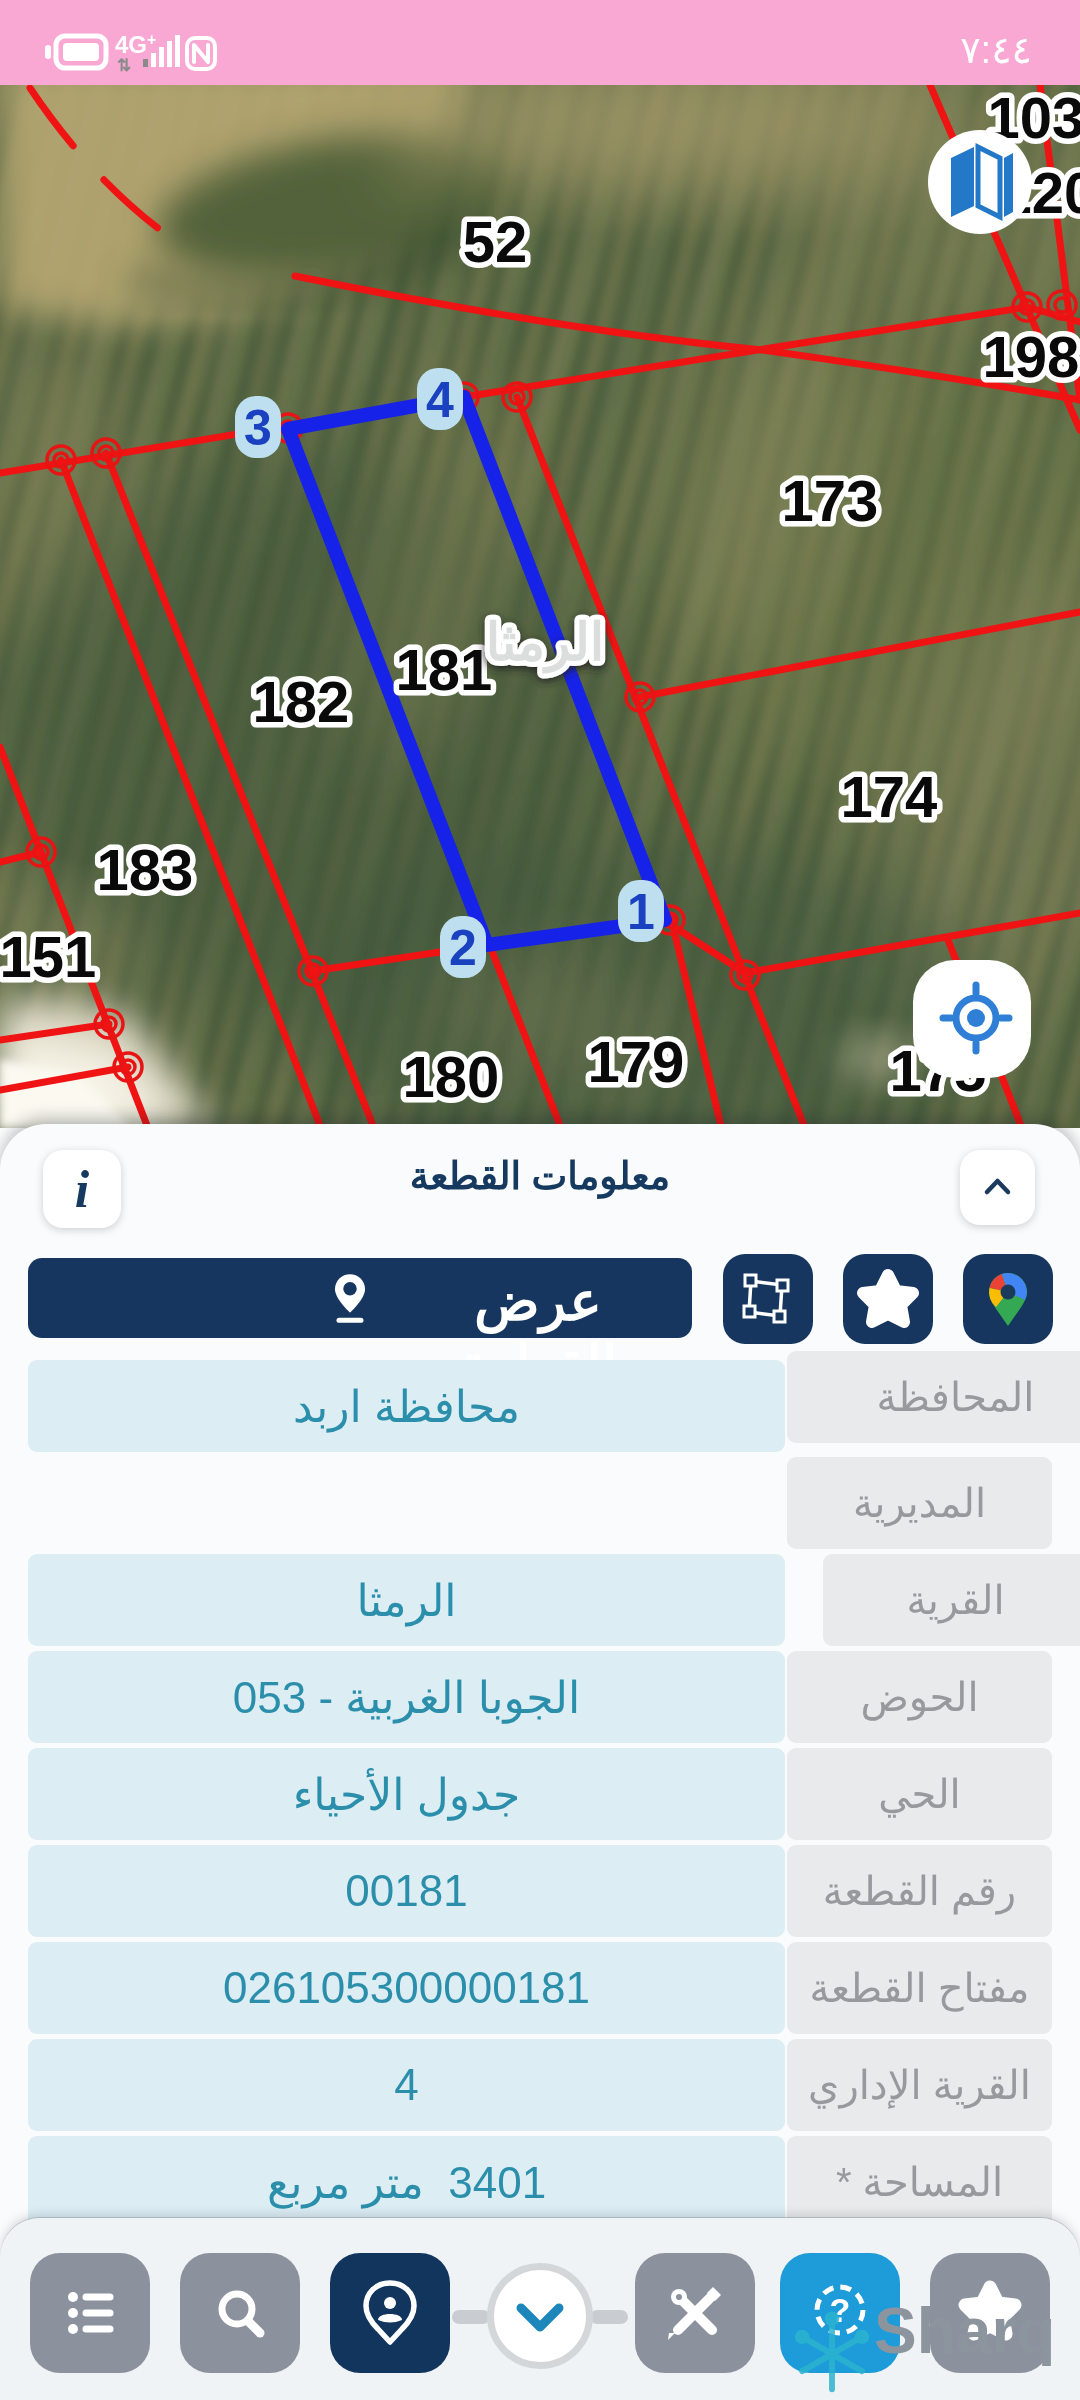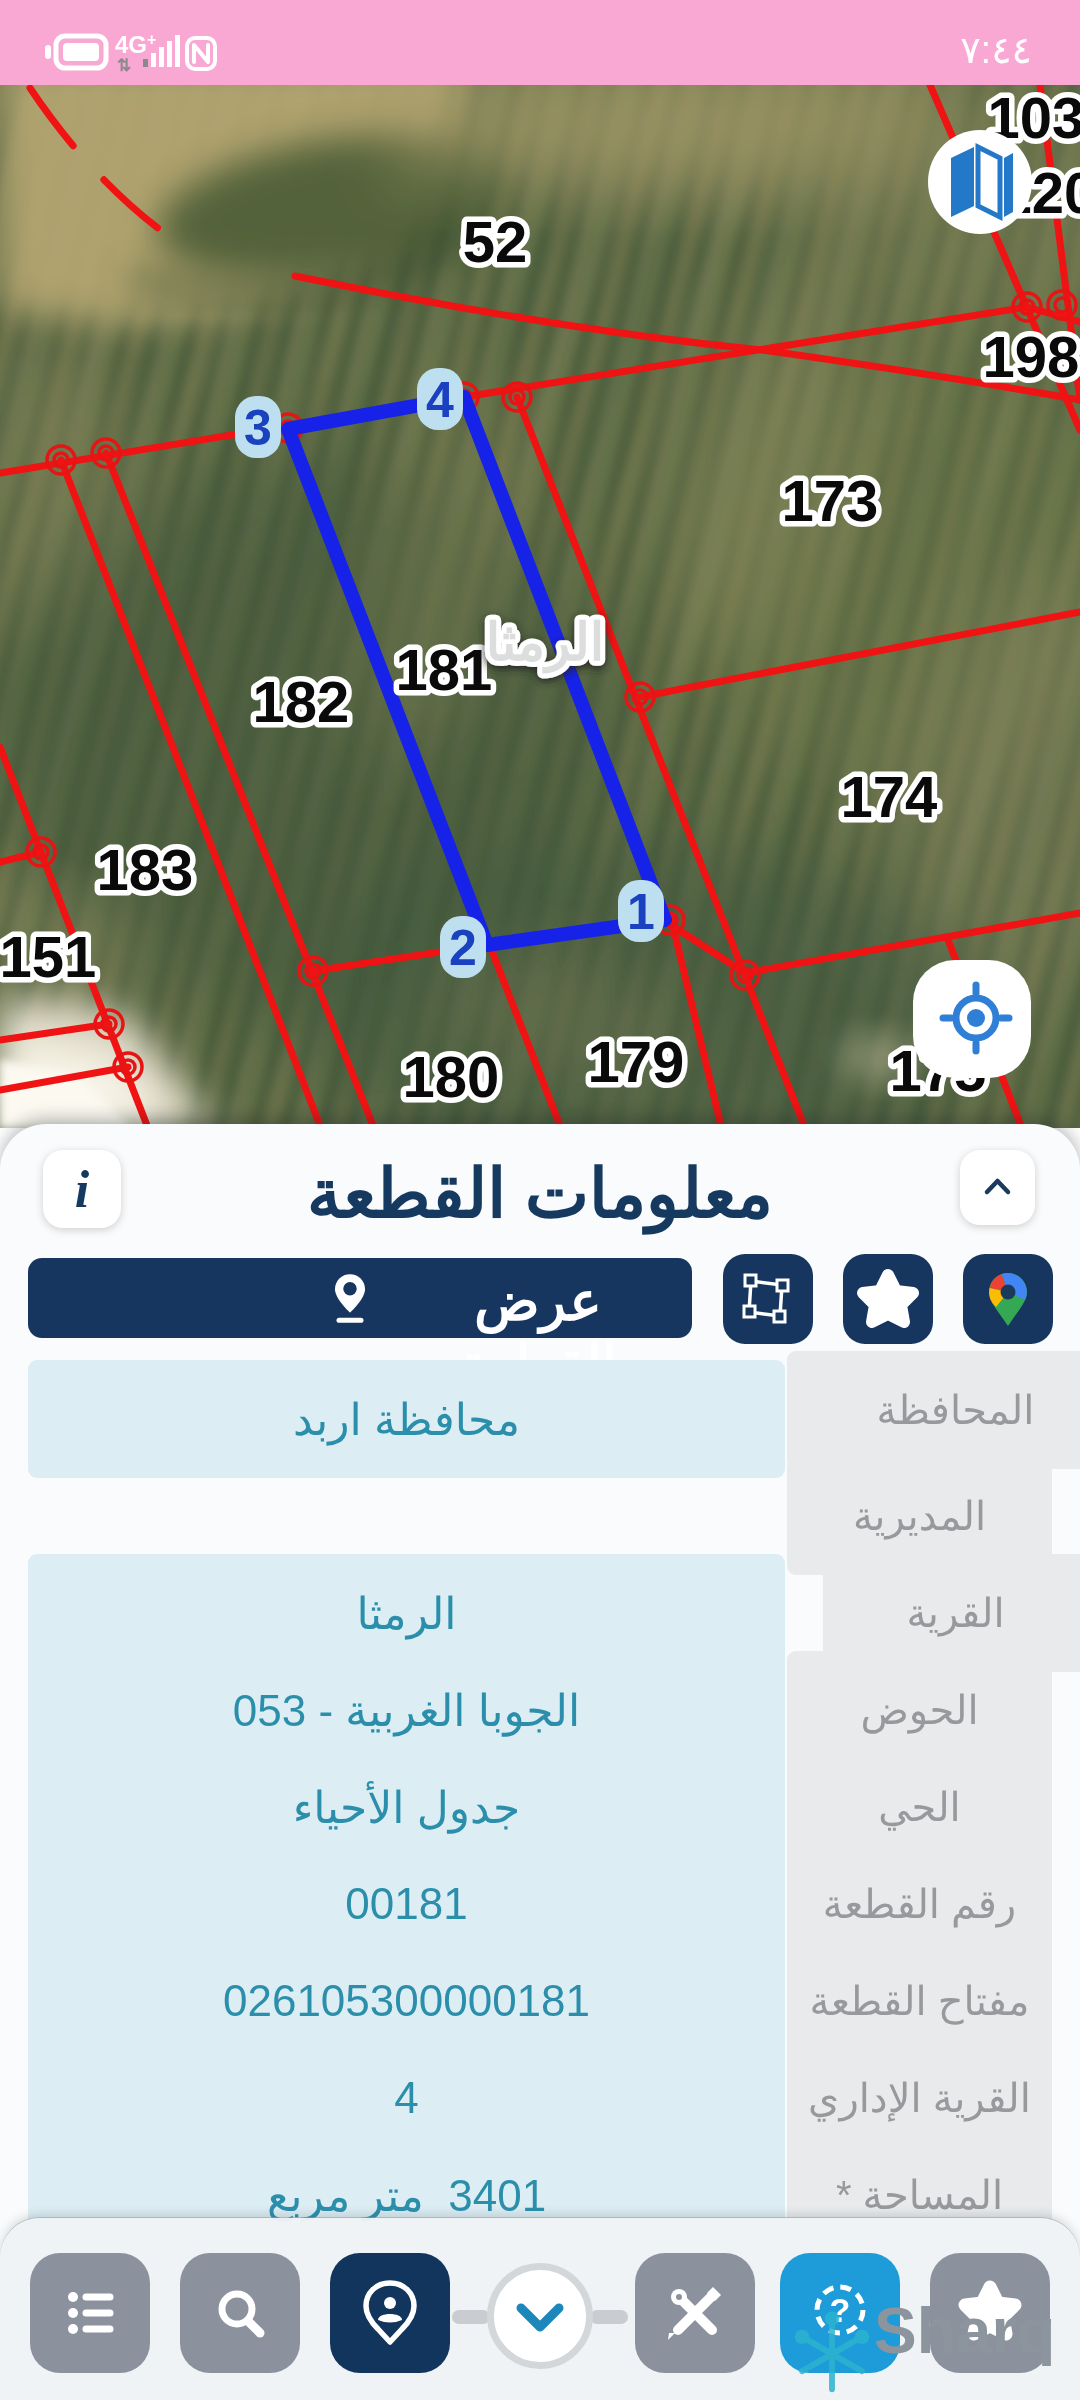--- a/index.html
+++ b/index.html
@@ -12,21 +12,21 @@
   #nav{position:absolute;left:0;top:2218px;width:1080px;height:182px;
        background:rgba(240,243,245,0.97);border-radius:40px 40px 0 0;box-shadow:0 -1px 0 rgba(150,158,166,0.55), 0 -4px 10px rgba(60,70,80,0.18);z-index:40;}
   .navbtn{position:absolute;top:35px;width:120px;height:120px;border-radius:30px;}
   .gray{background:#8b919d;}
   .navy{background:#12355e;}
   .cell{position:absolute;border-radius:9px;}
   .vcell{left:28px;width:757px;background:#dcedf4;color:#2b8fac;font-size:44px;
          display:flex;align-items:center;justify-content:center;}
   .lcell{left:787px;width:265px;background:#e9eaeb;color:#97999c;font-size:40px;
          display:flex;align-items:center;justify-content:center;}
-  .cell{height:118px;}
+  .cell{height:92px;}
 </style>
 </head>
 <body>
 
 <div id="map">
 <svg width="1080" height="1128" viewBox="0 0 1080 1128">
 <defs>
   <pattern id="fld" width="64" height="300" patternUnits="userSpaceOnUse" patternTransform="rotate(14 540 560)">
     <rect width="64" height="300" fill="#566541"></rect>
     <rect x="0" width="10" height="300" fill="#6f7c4e" opacity="0.55"></rect>
@@ -282,21 +282,21 @@
   <text x="1032" y="63" font-size="38" fill="#fff" text-anchor="end">٧:٤٤</text>
 </svg>
 </div>
 
 <div id="panel">
 
   <div style="position:absolute;left:43px;top:26px;width:78px;height:78px;border-radius:20px;background:#fff;box-shadow:0 2px 8px rgba(0,0,0,0.18);display:flex;align-items:center;justify-content:center;">
     <span style="font-family:'Liberation Serif',serif;font-style:italic;font-weight:bold;font-size:52px;color:#163a5f;">i</span>
   </div>
 
-  <div style="position:absolute;left:0;top:30px;width:1080px;text-align:center;font-size:68px;font-weight:bold;color:#163a5f;">معلومات القطعة</div>
+  <div style="position:absolute;left:0;top:30px;width:1080px;text-align:center;font-size:38px;font-weight:bold;color:#163a5f;">معلومات القطعة</div>
 
   <div style="position:absolute;left:960px;top:26px;width:75px;height:75px;border-radius:20px;background:#fff;box-shadow:0 2px 8px rgba(0,0,0,0.18);">
     <svg width="75" height="75">
         <path d="M27,42 L37.5,31 L48,42" fill="none" stroke="#1b3a5e" stroke-width="4.5" stroke-linecap="round" stroke-linejoin="round"></path>
       </svg>
   </div>
 
   <div style="position:absolute;left:28px;top:134px;width:664px;height:80px;border-radius:14px;background:#16365f;">
     <svg width="42" height="58" viewBox="0 0 40 56" style="position:absolute;left:301px;top:12px;">
       <path d="M20,4 C12,4 5.5,10 5.5,18.5 C5.5,28 20,41 20,41 C20,41 34.5,28 34.5,18.5 C34.5,10 28,4 20,4 Z" fill="#fff"></path>

